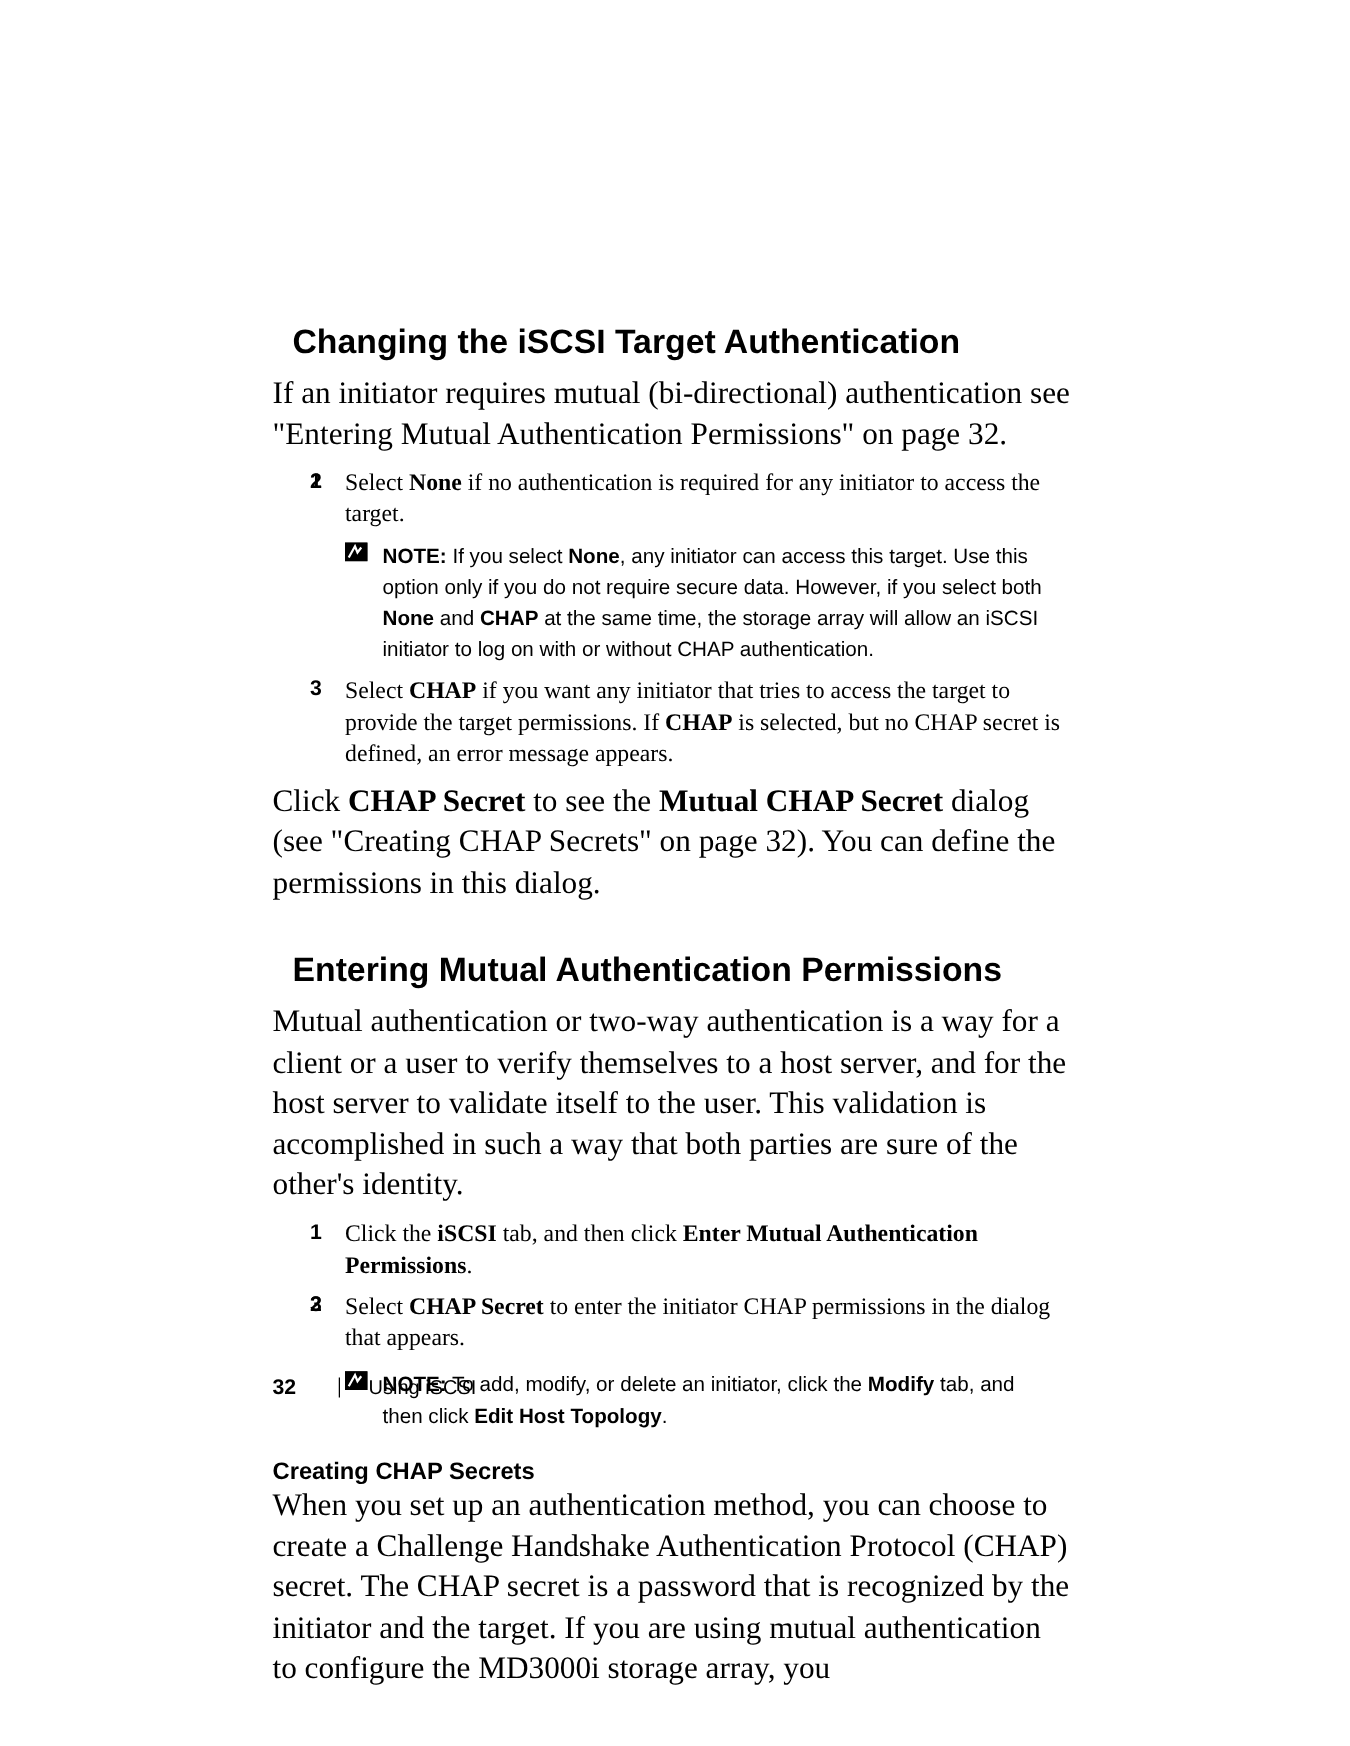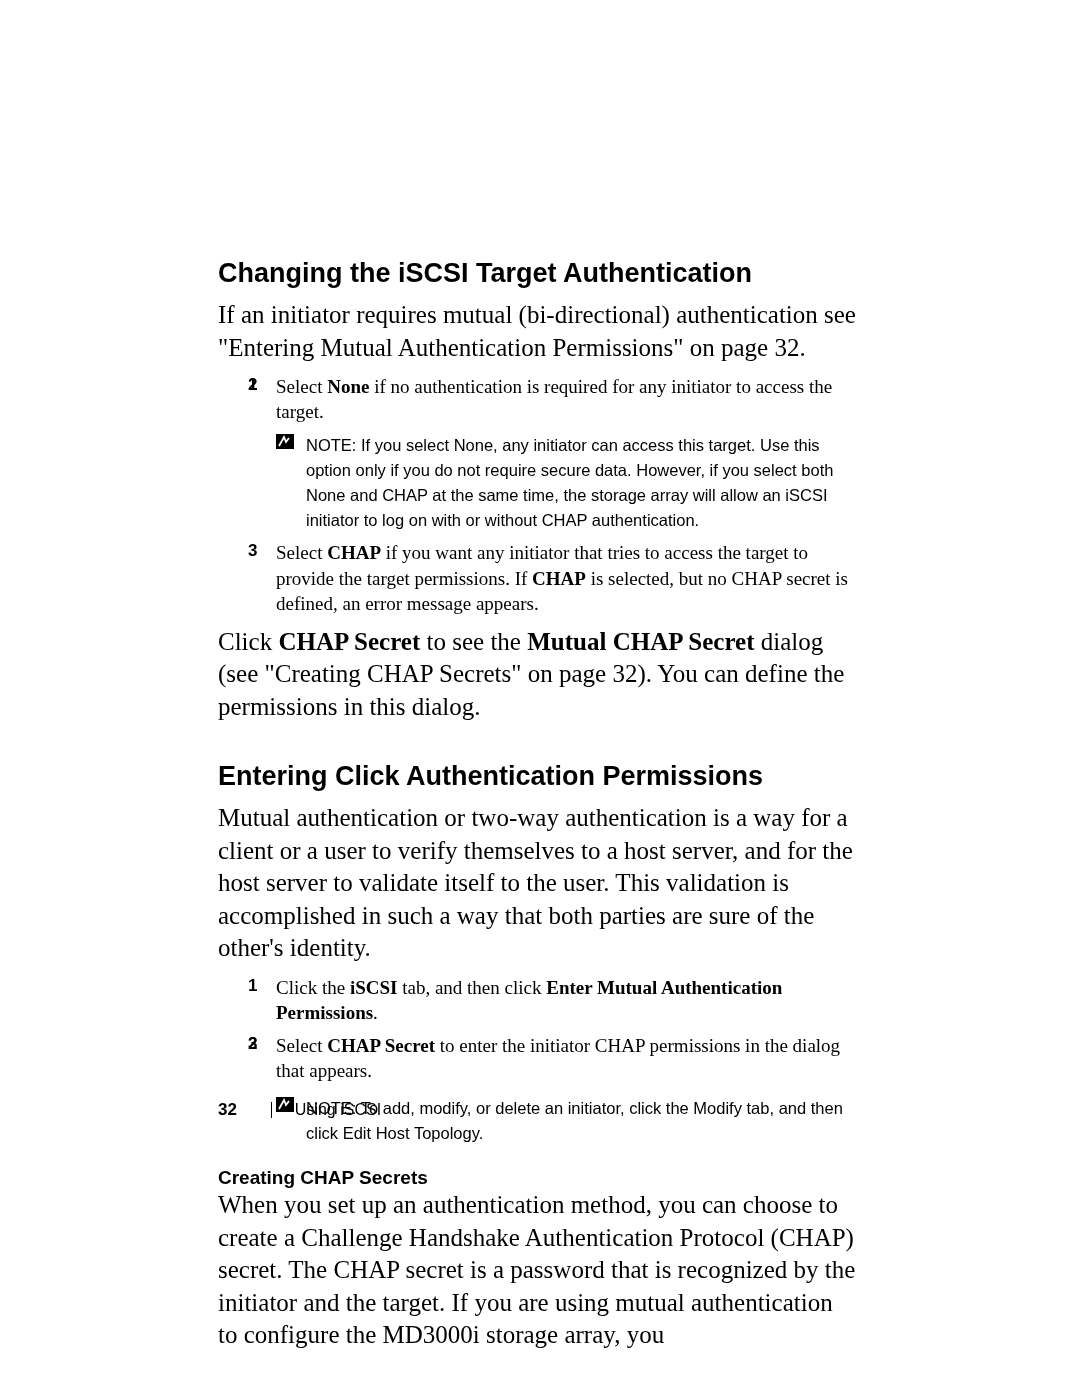--- a/index.html
+++ b/index.html
@@ -19,21 +19,21 @@
   .content {
     position: absolute;
     left: 218px;
     top: 258px;
     width: 640px;
   }
   h2.section {
     font-family: Arial, Helvetica, sans-serif;
     font-weight: bold;
     font-size: 27px;
-    margin: 0 0 10px 0;
+    margin: 0 0 10px 16px;
     letter-spacing: 0px;
   }
   p.body {
     font-size: 25px;
     line-height: 1.3;
     margin: 0 0 10px 0;
   }
   ol.steps {
     list-style: none;
     margin: 0 0 10px 0;
@@ -71,21 +71,21 @@
   }
   .note-icon svg {
     display: block;
   }
   .note-text {
     font-family: Arial, Helvetica, sans-serif;
     font-size: 16.5px;
     line-height: 1.28;
   }
   .note-text .nb {
-    font-weight: normal;
+    font-weight: bold;
   }
   h3.subsection {
     font-family: Arial, Helvetica, sans-serif;
     font-weight: bold;
     font-size: 19px;
     margin: 22px 0 0 0;
   }
   .footer {
     position: absolute;
     left: 218px;
@@ -137,21 +137,21 @@
       <li>
         <span class="num">3</span>
         <span><span>Select </span><b>CHAP</b><span> if you want any initiator that tries to access the target to provide the target permissions. If </span><b>CHAP</b><span> is selected, but no CHAP secret is defined, an error message appears.</span></span>
       </li>
     </ol>
 
     <p class="body"><span>Click </span><b>CHAP Secret</b><span> to see the </span><b>Mutual CHAP Secret</b><span> dialog (see "Creating CHAP Secrets" on page 32). You can define the permissions in this dialog.</span></p>
 
     <div class="spacer-top"></div>
 
-    <h2 class="section">Entering Click Authentication Permissions</h2>
+    <h2 class="section">Entering Mutual Authentication Permissions</h2>
     <p class="body">Mutual authentication or two-way authentication is a way for a client or a user to verify themselves to a host server, and for the host server to validate itself to the user. This validation is accomplished in such a way that both parties are sure of the other's identity.</p>
 
     <ol class="steps">
       <li>
         <span class="num">1</span>
         <span><span>Click the </span><b>iSCSI</b><span> tab, and then click </span><b>Enter Mutual Authentication Permissions</b><span>.</span></span>
       </li>
       <li>
         <span class="num">2</span>
       </li>

